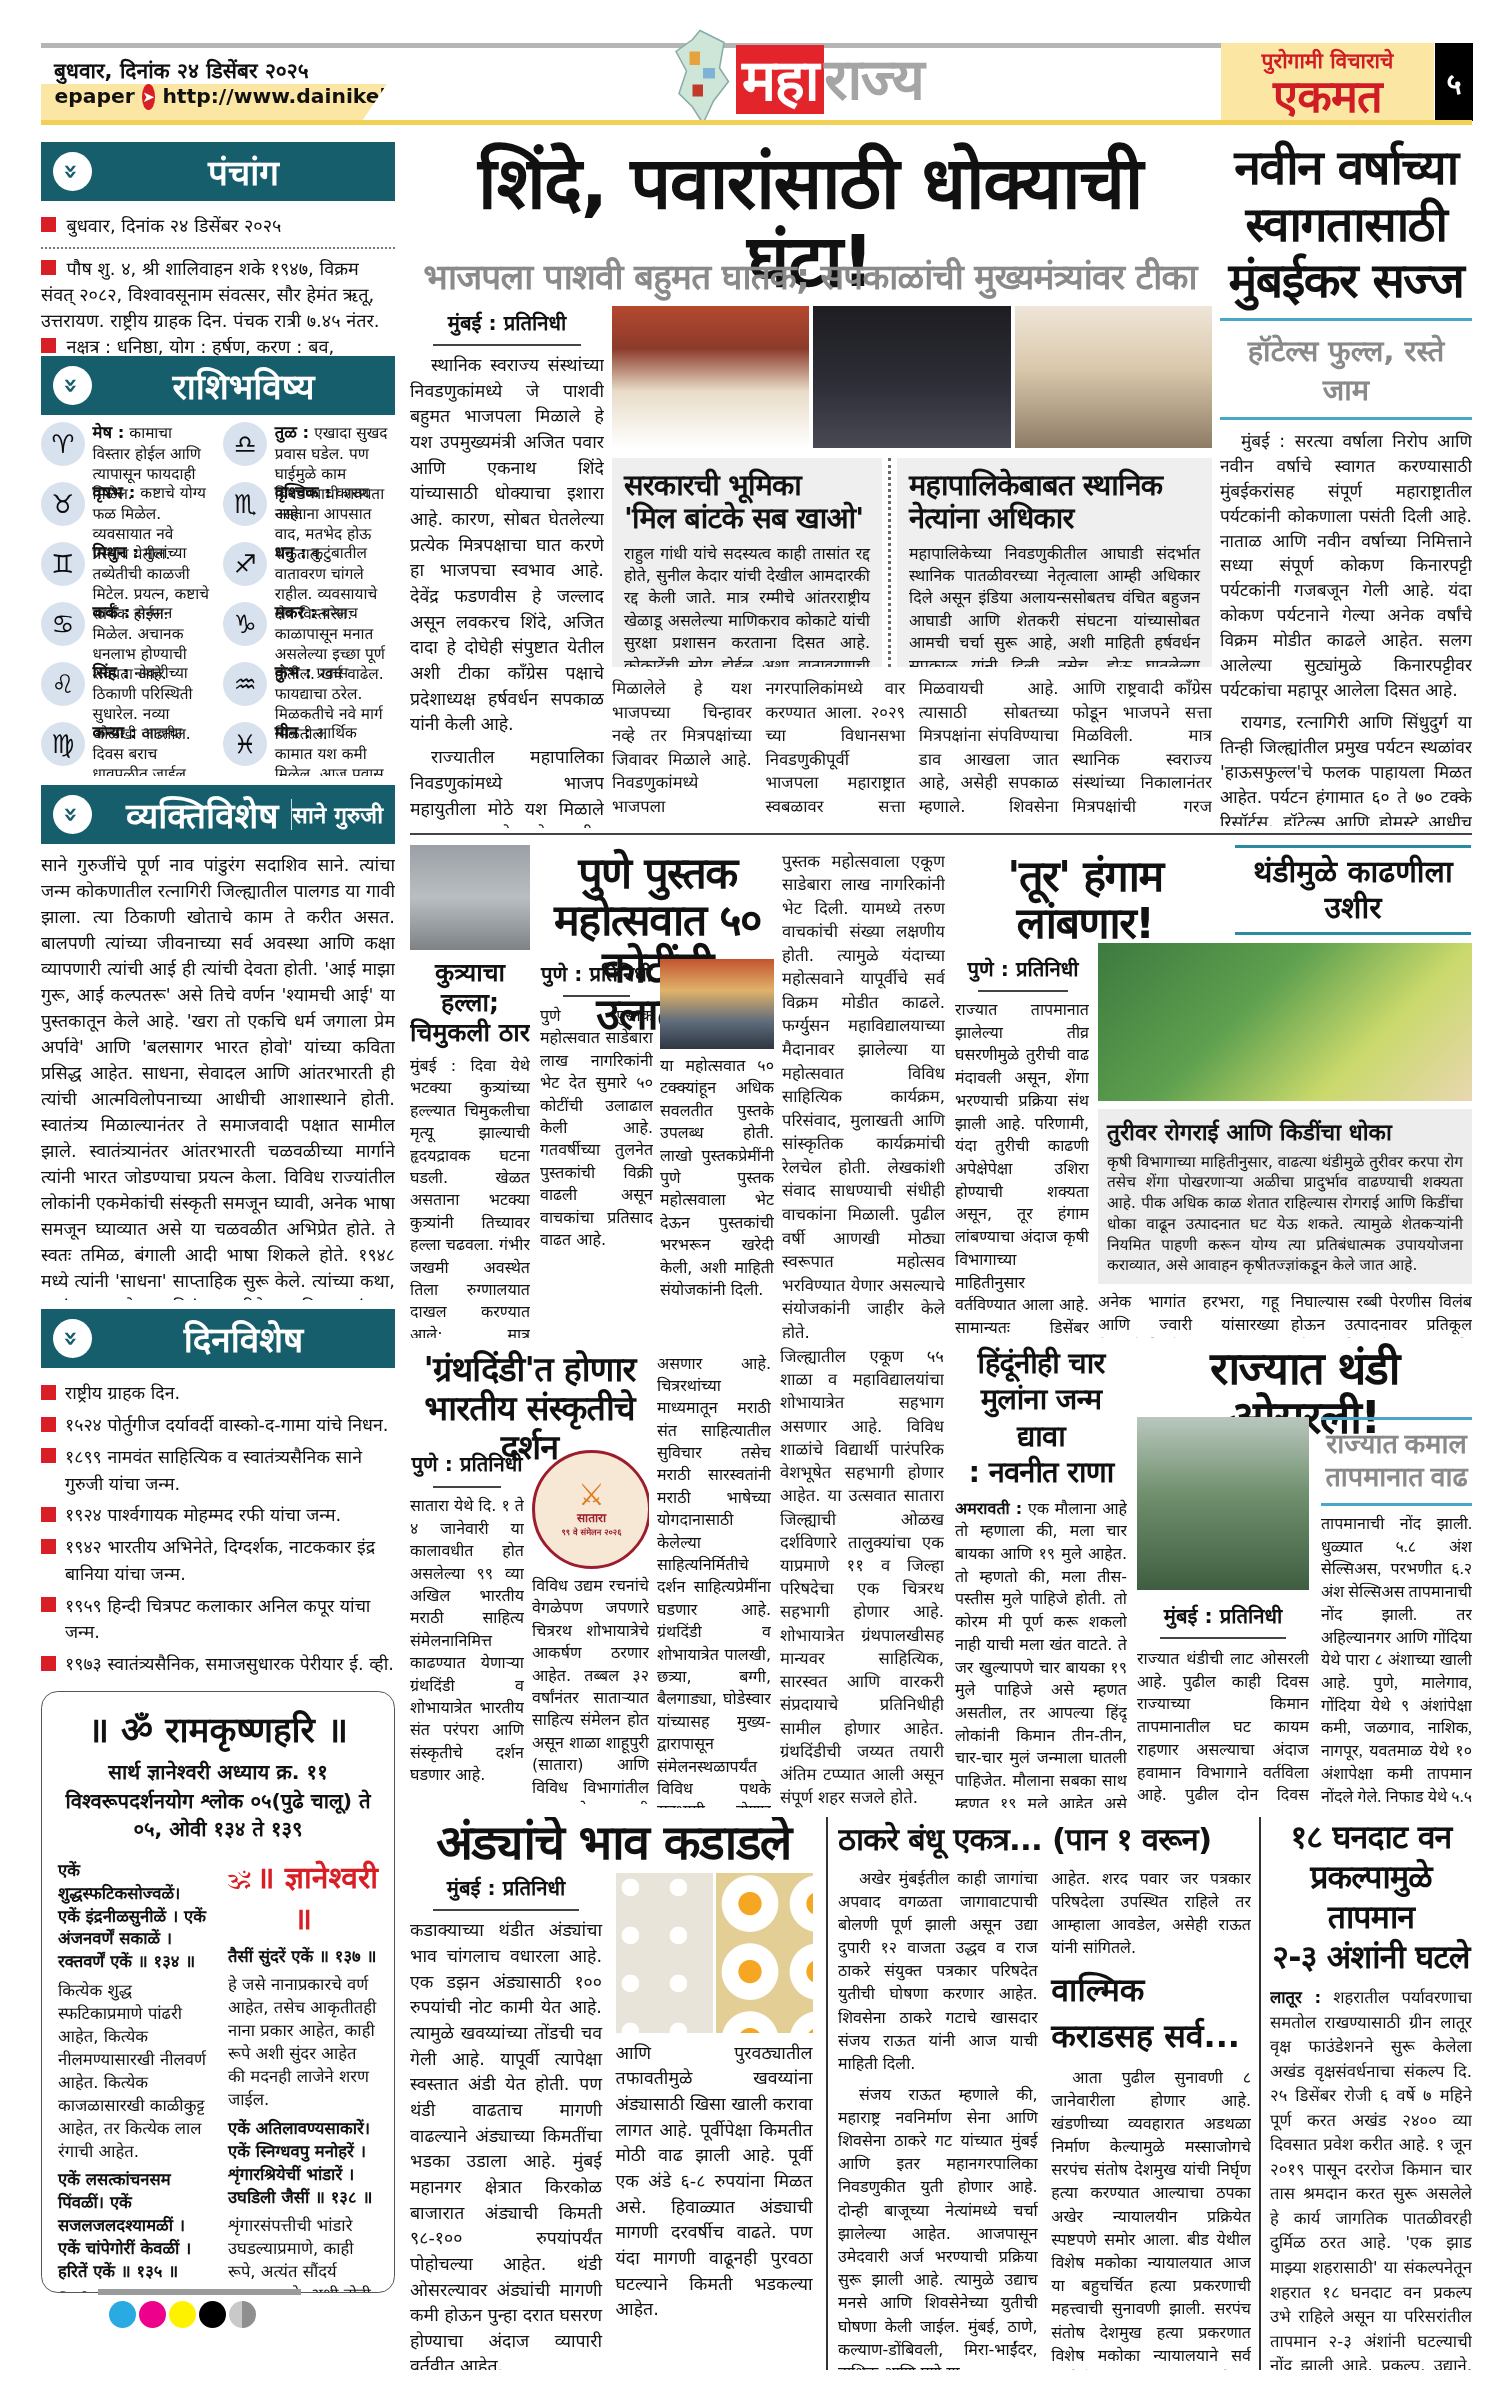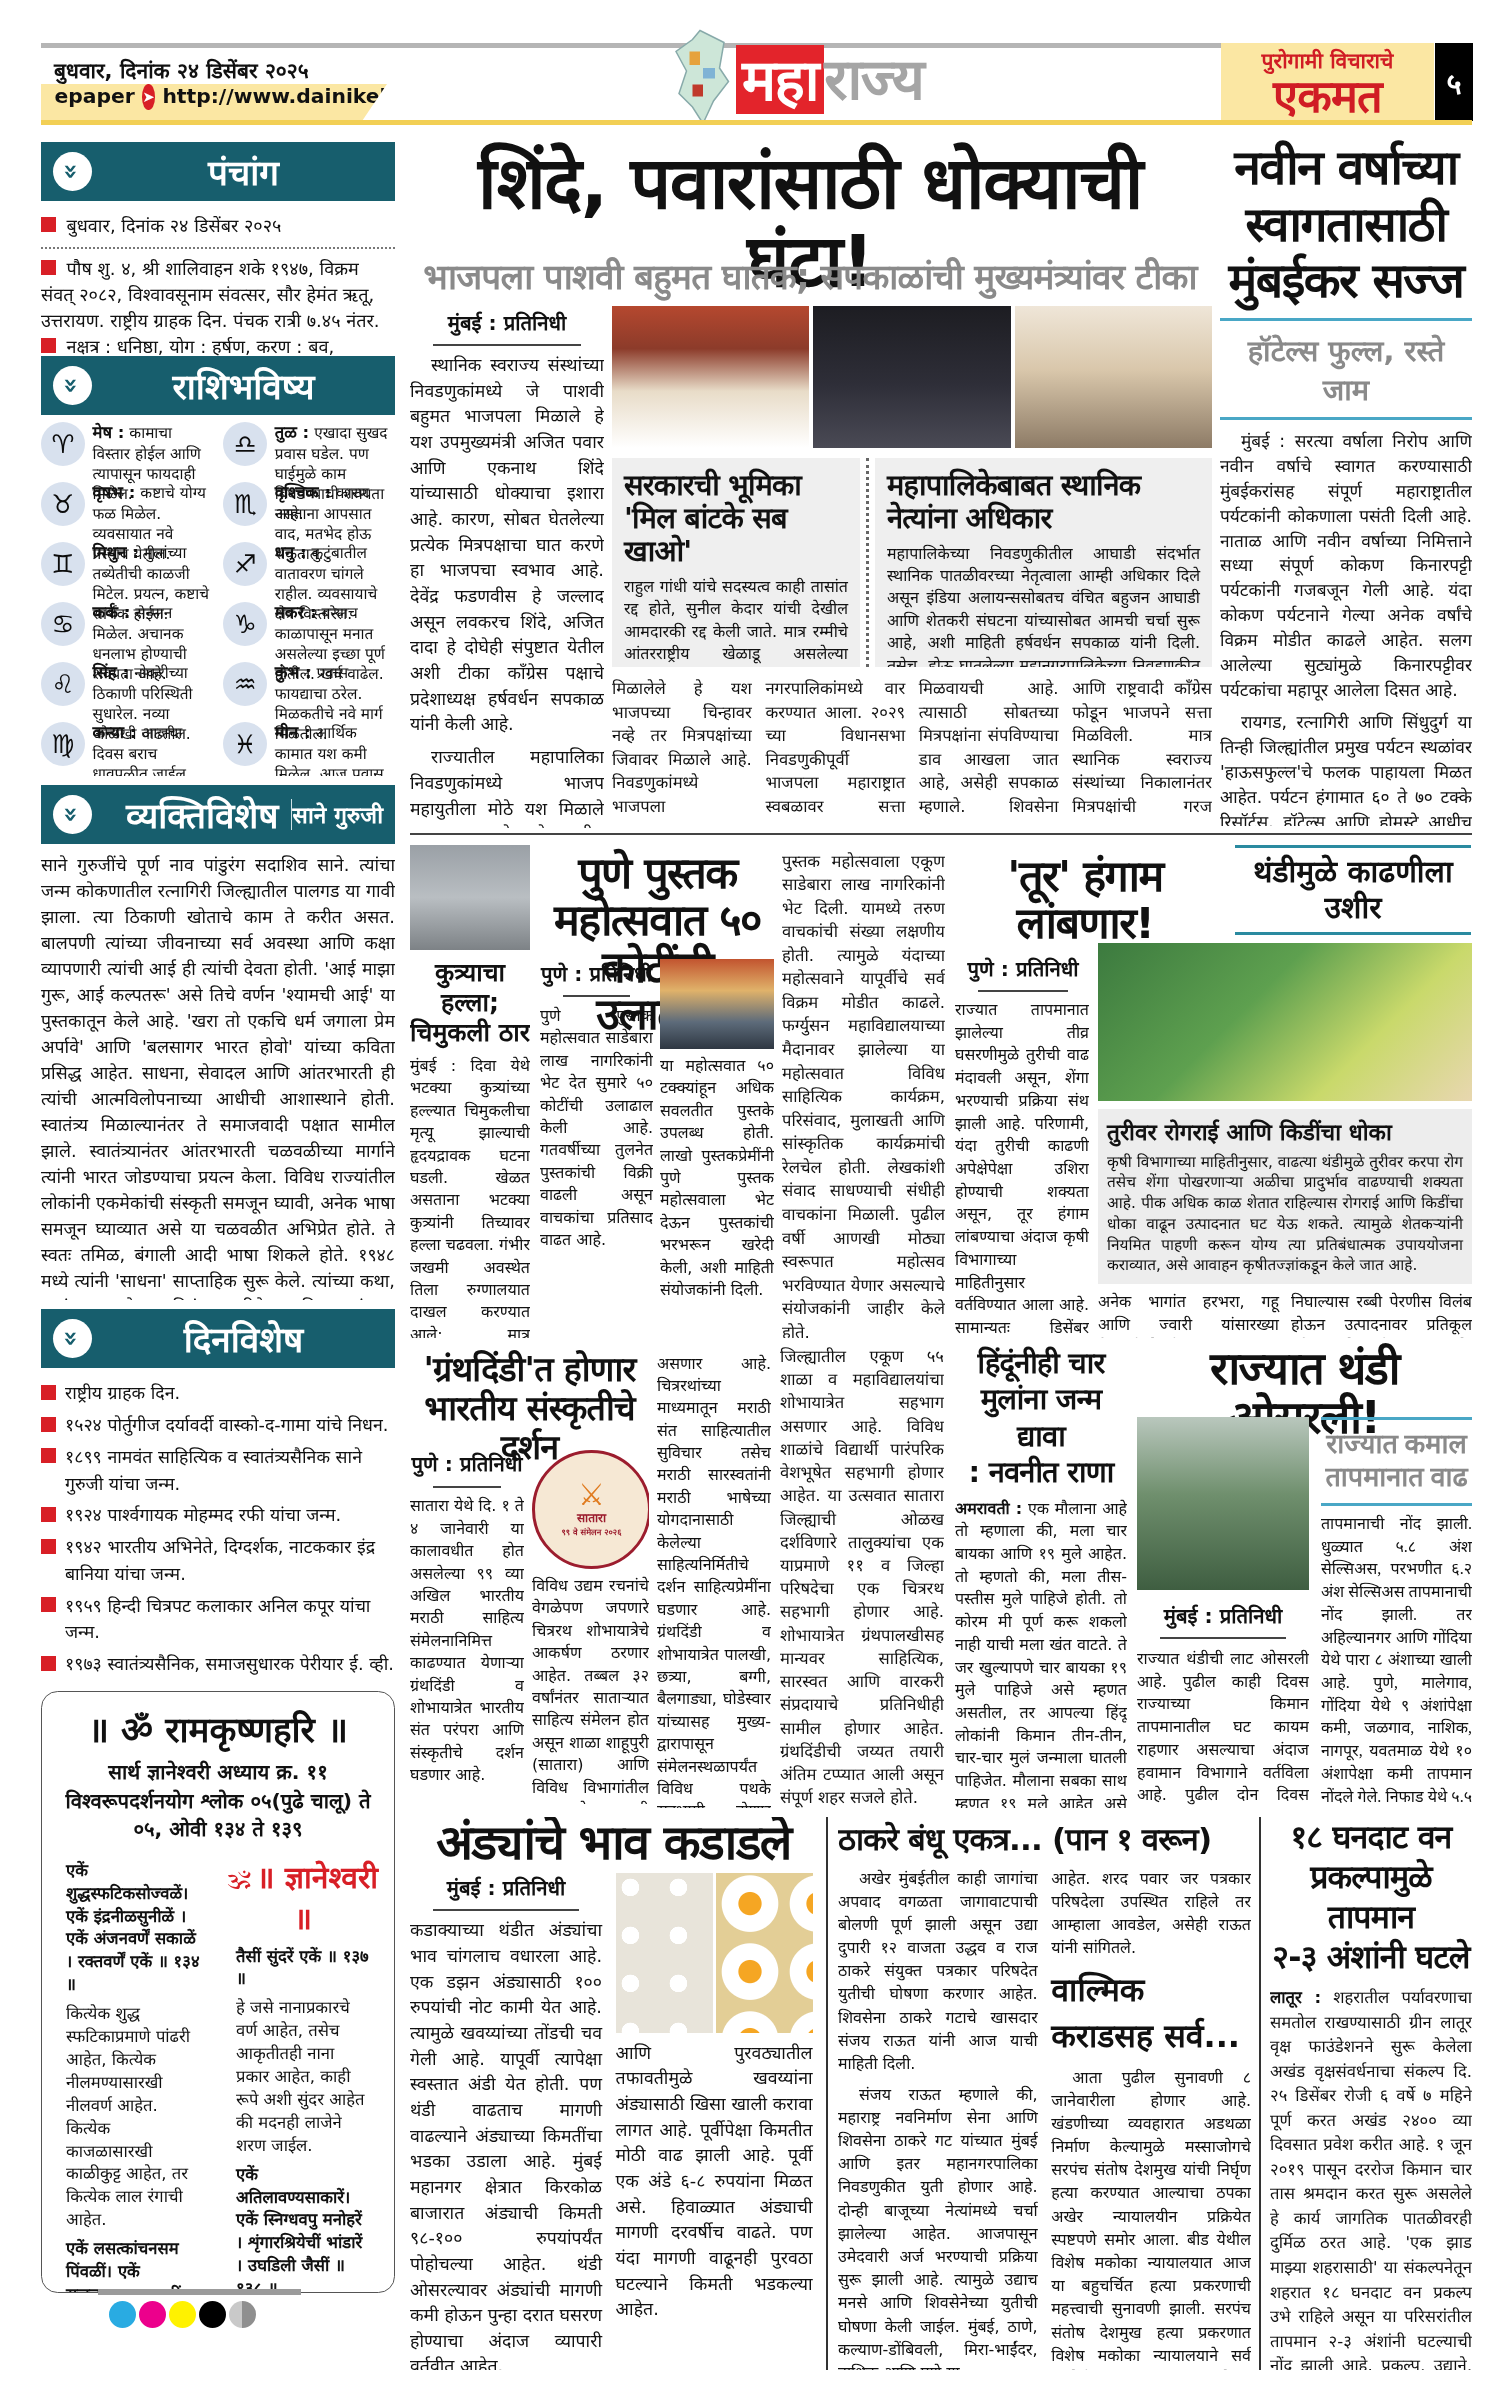--- a/index.html
+++ b/index.html
@@ -50,21 +50,21 @@
   .vyakti-body{font-size:17.7px;line-height:1.47;height:448px;}
   .dlist{list-style:none;margin:0;padding:0;font-size:17.7px;line-height:1.5;}
   .dlist li{margin:5.3px 0;display:flex;gap:9px;}
   .dlist li::before{content:"";width:15px;height:15px;background:#d81f26;flex:none;margin-top:4.5px;}
   .rambox{border:1.5px solid #555;border-radius:16.6px;padding:13.6px 12px;margin-top:10.5px;height:602px;
           box-sizing:border-box;}
   .ramtitle{text-align:center;font-size:35px;font-weight:800;}
   .ramsub{text-align:center;font-size:20.3px;font-weight:700;margin:6px 0 10.5px;line-height:1.4;}
   .ramcols{display:flex;gap:12px;}
   .ramcol{flex:1;font-size:16.6px;line-height:1.38;}
-  .ramcol p{margin:6px 12px;}
+  .ramcol p{margin:6px 4px;}
   .ramcol p.verse{font-weight:700;}
   .dnyan{background:#fff;text-align:center;margin:3px 0;}
   .dnyan .dn1{color:#d81f26;font-size:30px;font-weight:900;}
   .dnyan .temple{font-size:25.6px;color:#d81f26;}
   
   .regbar{left:98px;top:2289px;width:203px;height:6px;background:#9b9b9b;}
   .regdots{left:109px;top:2301px;display:flex;gap:3px;}
   .regdots span{width:27px;height:27px;border-radius:50%;display:inline-block;}
   
   .main{left:410px;top:139px;width:1062px;height:2252px;}
@@ -364,21 +364,21 @@
     </div>
 
     <div class="abs lead-photos">
       <div class="ph" style="background:linear-gradient(180deg,#b5482f 0%,#8c3b2a 30%,#e8dcc8 60%,#fff 100%);
                   background-color:#a0452e"></div>
       <div class="ph" style="background:linear-gradient(180deg,#1d1d22 0%,#2e2e38 55%,#4a4a55 100%)"></div>
       <div class="ph" style="background:linear-gradient(180deg,#efe6d8 0%,#d9c7ab 45%,#8d7b66 100%)"></div>
     </div>
 
     <div class="abs lead-boxes">
-      <div class="gbox" style="width:248px">
+      <div class="gbox" style="width:270px">
         <div class="bt">सरकारची भूमिका</div>
         <div class="bt">'मिल बांटके सब खाओ'</div>
         <div class="bb just">राहुल गांधी यांचे सदस्यत्व काही तासांत रद्द होते, सुनील केदार यांची देखील आमदारकी रद्द केली जाते. मात्र रम्मीचे आंतरराष्ट्रीय खेळाडू असलेल्या माणिकराव कोकाटे यांची सुरक्षा प्रशासन करताना दिसत आहे. कोकाटेंची सोय होईल अशा वातावरणाची निर्मिती पोलिसांनी केली. तसेच त्यांना बेल मिळावी यासाठी सरकार गप्प बसले. ना खाने दूंगा या ऐवजी मिल बांटके सब खाओ अशी टीका सपकाळ यांनी कोकाटेंवर केली.</div>
       </div>
       <div class="boxsep"></div>
       <div class="gbox" style="flex:1">
         <div class="bt">महापालिकेबाबत स्थानिक नेत्यांना अधिकार</div>
         <div class="bb just">महापालिकेच्या निवडणुकीतील आघाडी संदर्भात स्थानिक पातळीवरच्या नेतृत्वाला आम्ही अधिकार दिले असून इंडिया अलायन्ससोबतच वंचित बहुजन आघाडी आणि शेतकरी संघटना यांच्यासोबत आमची चर्चा सुरू आहे, अशी माहिती हर्षवर्धन सपकाळ यांनी दिली. तसेच, होऊ घातलेल्या महानगरपालिकेच्या निवडणुकीत सर्वाधिक जागा काँग्रेस पक्ष जिंकेल, असा विश्वास देखील सपकाळ यांनी व्यक्त केला.</div>
       </div>
     </div>

